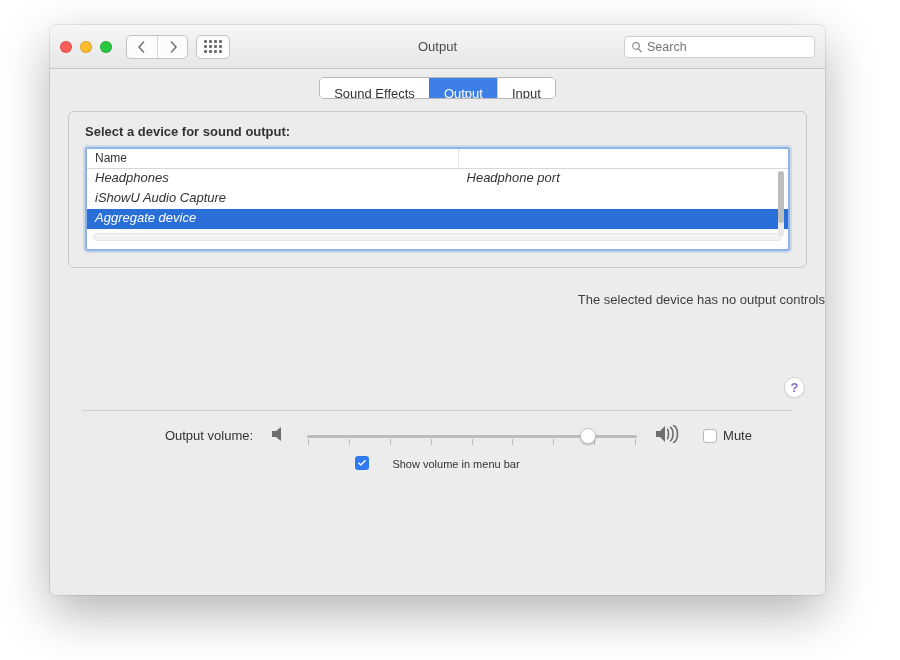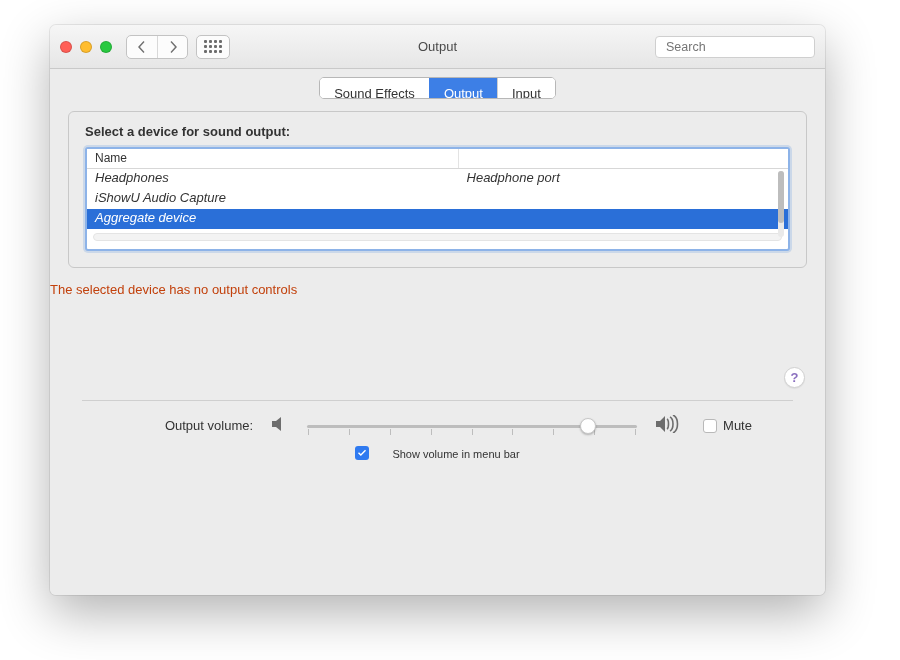--- a/index.html
+++ b/index.html
@@ -67,25 +67,25 @@
     display:flex; align-items:center; justify-content:center;
   }
   .apps-grid { display:grid; grid-template-columns: repeat(4,3px); grid-auto-rows:3px; gap:2px; }
   .apps-grid span { width:3px; height:3px; background:#6c6c6c; border-radius:1px; }
   .win-title {
     position:absolute; left:0; right:0; text-align:center;
     font-size:13px; color:#4a4a4a; pointer-events:none;
   }
   .search {
     margin-left:auto;
-    height:22px; width:160px;
+    height:22px; width:191px;
     border:1px solid #cfcfcf;
     background:#fff;
     border-radius:4px;
-    display:flex; 
+    display:flex; align-items:center;
     padding:0 6px; gap:4px;
     color:#9a9a9a;
     font-size:12.5px;
   }
   .search svg { width:12px; height:12px; fill:#9a9a9a; }
   .search input {
     border:none; outline:none; flex:1; font-size:12.5px; background:transparent;
   }
 
   
@@ -165,21 +165,21 @@
   .dev-hscroll {
     margin:4px 6px 0; height:8px;
     background:#f3f3f3; border:1px solid #e4e4e4; border-radius:4px;
   }
 
   .settings-label {
     margin: 14px 20px 0;
     font-size:13px; color:#333;
   }
   .no-controls {
-    text-align:left; margin-top:12px; font-size:13px; color:#c2410c;
+    text-align:right; margin-top:22px; font-size:13px; color:#404040;
   }
 
   .help-row { margin: 70px 20px 0; display:flex; justify-content:flex-end; }
   .help-btn {
     width:21px; height:21px; border-radius:50%;
     background:#fff; border:1px solid #d0d0d0;
     color:#8a6fbf; font-size:13px; font-weight:600;
     display:flex; align-items:center; justify-content:center;
     box-shadow: 0 1px 1px rgba(0,0,0,0.06);
   }

